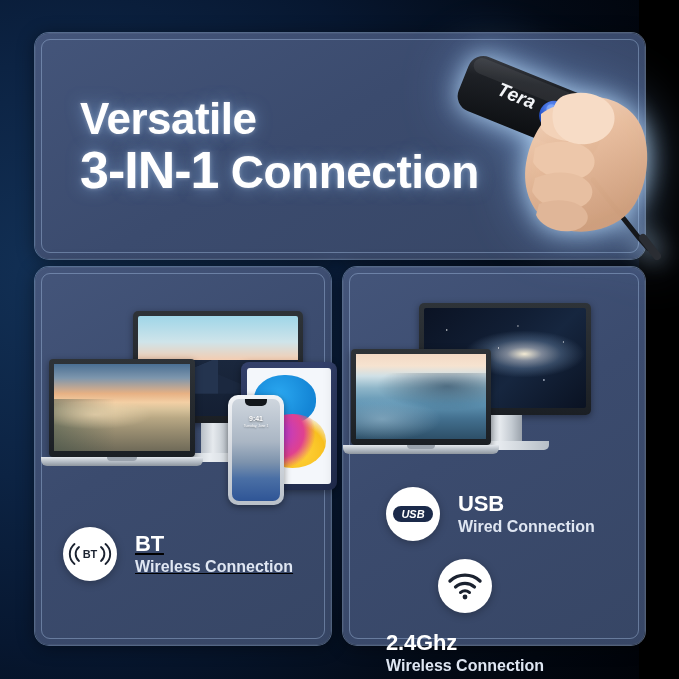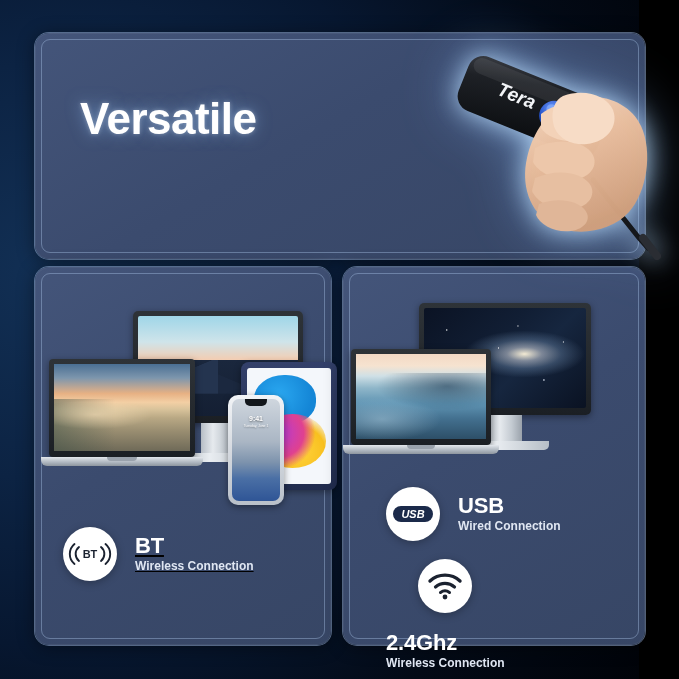--- a/index.html
+++ b/index.html
@@ -185,35 +185,39 @@
   .feature { position: absolute; display: flex; align-items: center; gap: 18px; z-index: 5; }
 
   .badge {
     width: 54px; height: 54px; border-radius: 50%;
     background: #fff; flex: 0 0 54px;
     display: flex; align-items: center; justify-content: center;
     box-shadow: 0 2px 8px rgba(0,0,0,.28);
   }
   .feat-text { color: #fff; }
   .feat-title { font-size: 22px; font-weight: bold; line-height: 1.12; letter-spacing: -.2px; }
-  .feat-sub { font-size: 12px; font-weight: bold; color: #dfe6f2; line-height: 1.2; }
+  .feat-sub { font-size: 16px; font-weight: bold; color: #dfe6f2; line-height: 1.2; }
 
   #feature-bt   { left: 63px;  top: 527px; text-decoration: underline; }
   #feature-usb  { left: 386px; top: 487px; }
   #feature-wifi { left: 386px; top: 559px; flex-direction: column; }
 </style>
 </head>
 <body>
 
 <div id="stage">
 
   <div class="panel" id="panel-top"></div>
 
   <div id="headline">
     <div class="l1">Versatile</div>
+    <div class="l2">
+      <span class="big">3-IN-1</span>
+      <span>Connection</span>
+    </div>
   </div>
 
   <div id="scanner-wrap">
     <svg width="226" height="212" viewBox="0 0 226 212">
       <defs>
         <linearGradient id="gBody" x1="0" y1="0" x2="0.6" y2="1">
           <stop offset="0%" stop-color="#3a3d44"></stop>
           <stop offset="30%" stop-color="#1e2126"></stop>
           <stop offset="100%" stop-color="#0c0e11"></stop>
         </linearGradient>

